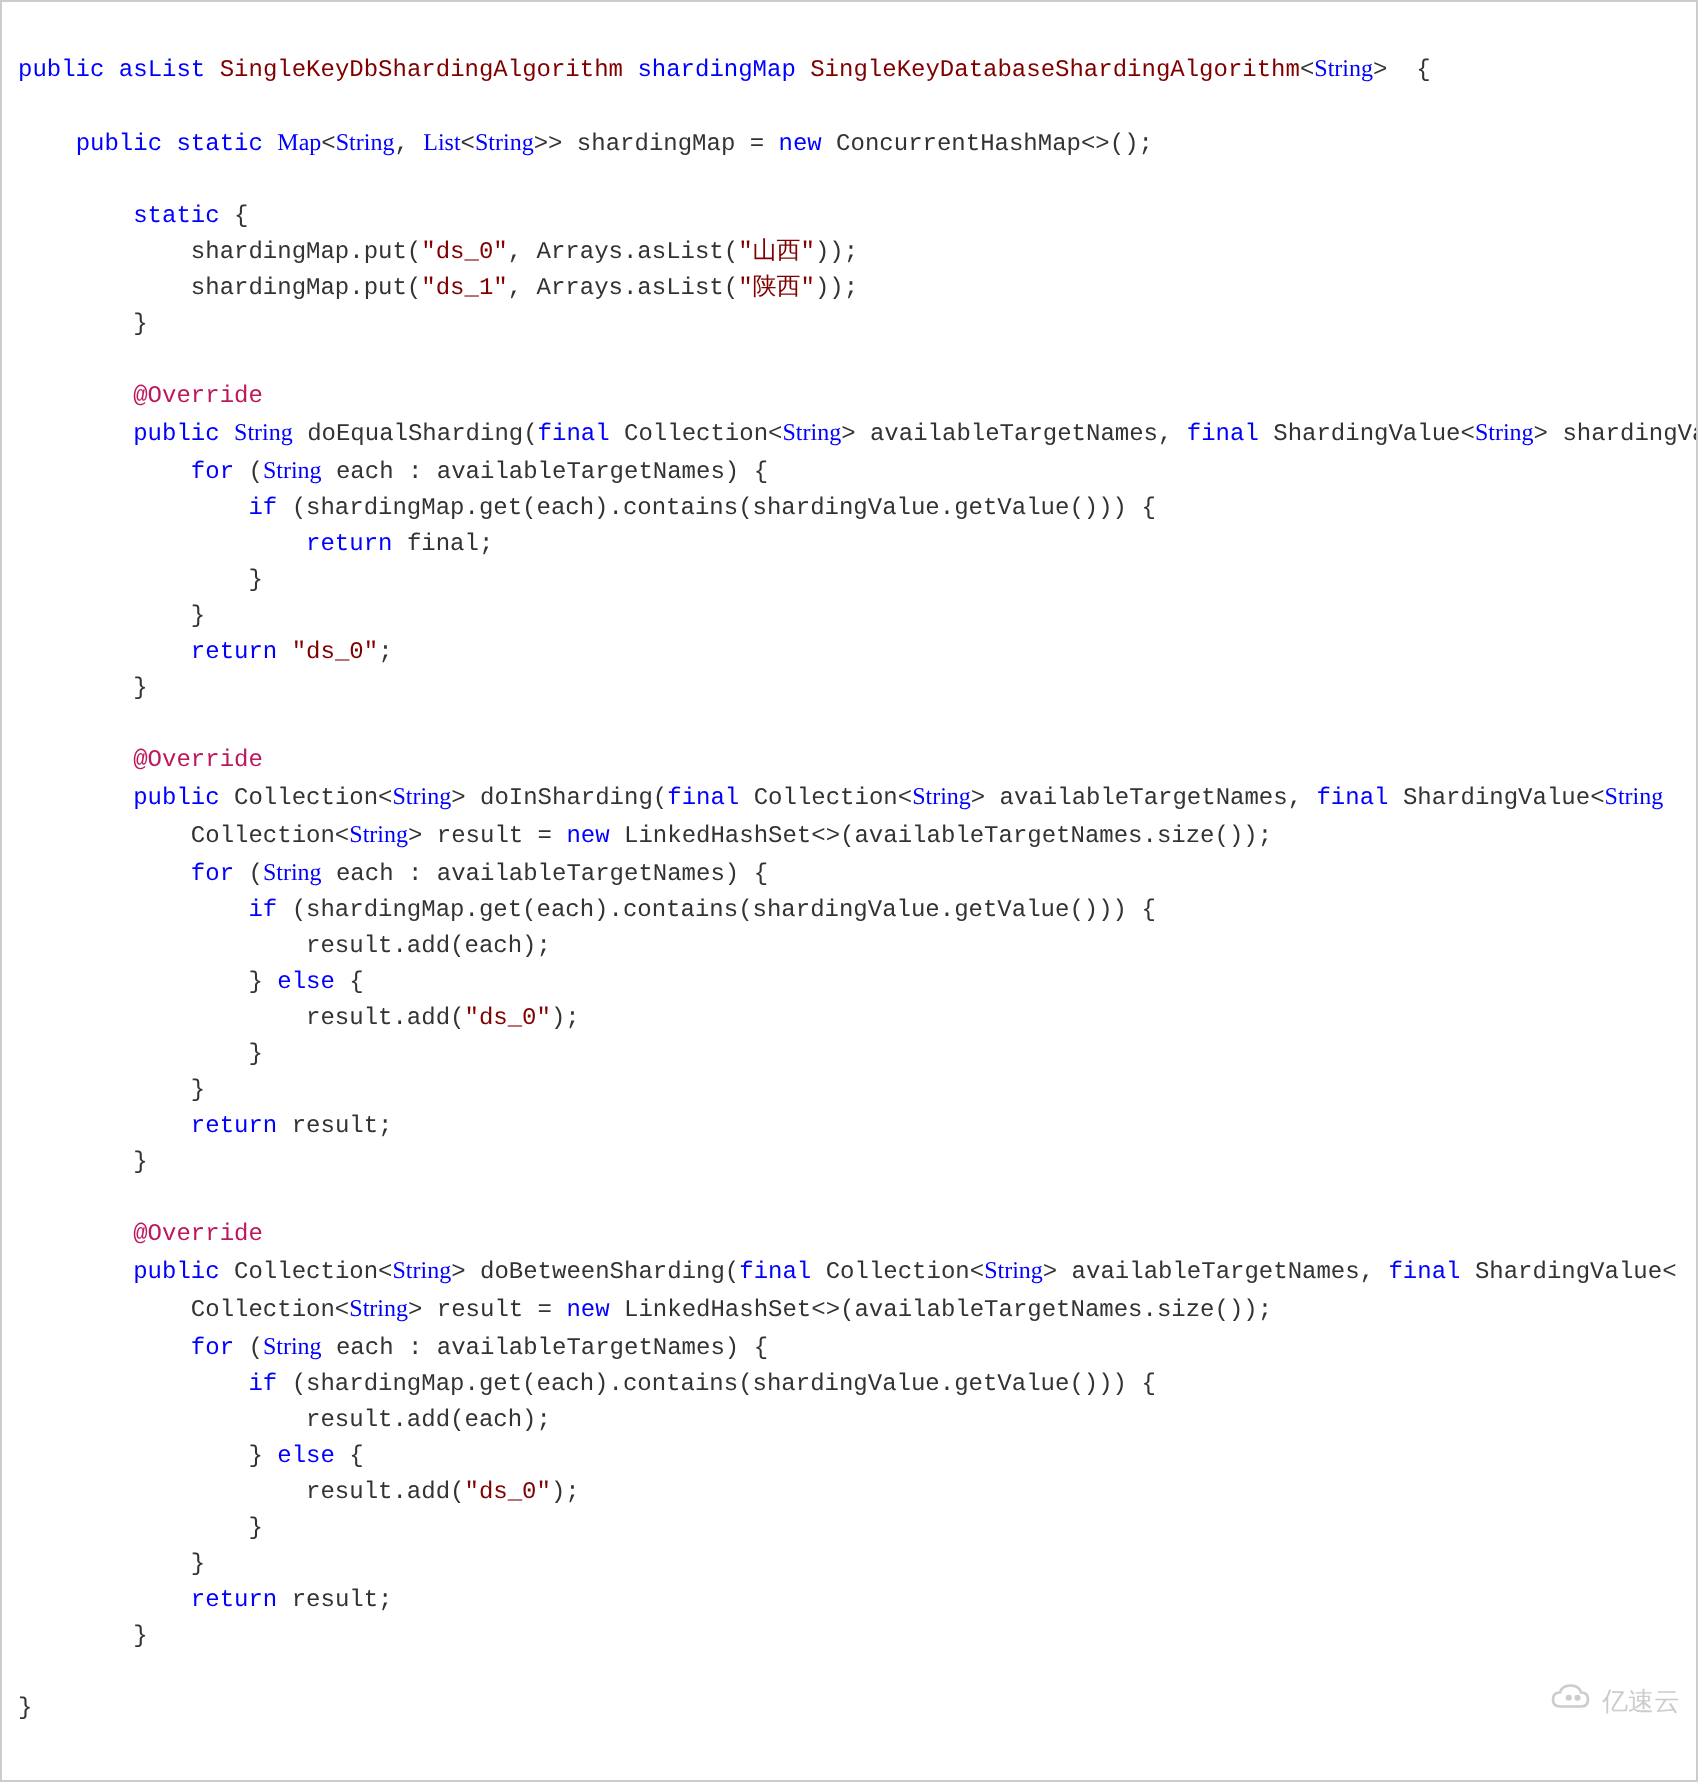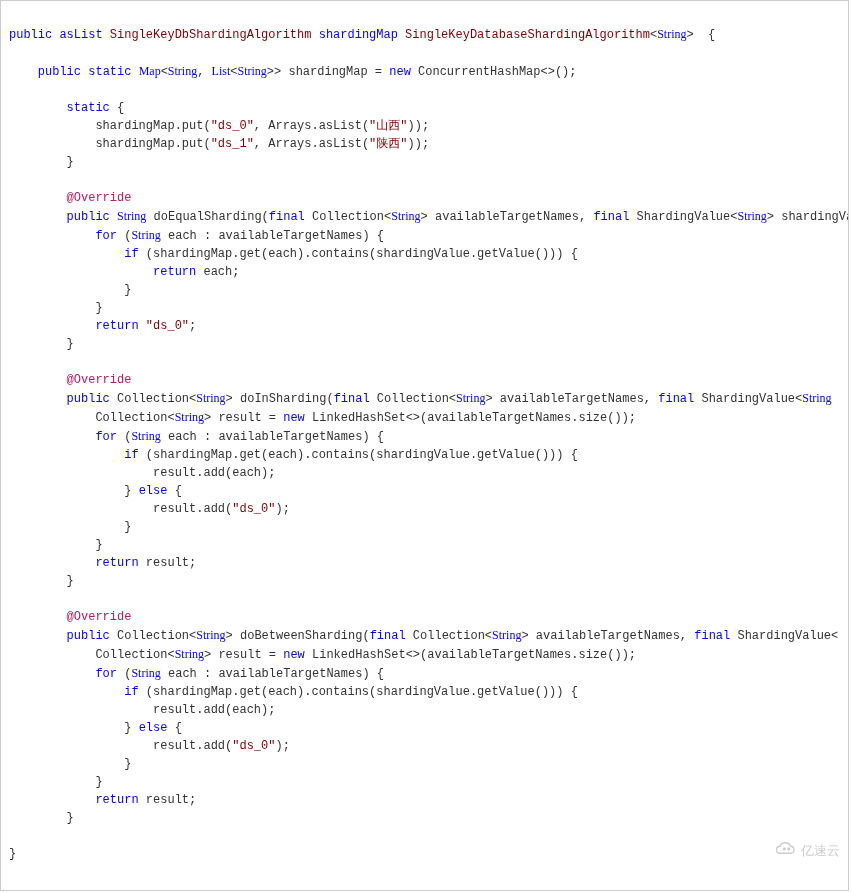--- a/index.html
+++ b/index.html
@@ -52,21 +52,21 @@
 
 <span>        <span class="kw">static</span><span> {</span></span>
 <span><span>            shardingMap.put(</span><span class="str">"ds_0"</span><span>, Arrays.asList(</span><span class="str">"山西"</span><span>));</span></span>
 <span><span>            shardingMap.put(</span><span class="str">"ds_1"</span><span>, Arrays.asList(</span><span class="str">"陕西"</span><span>));</span></span>
 <span>        }</span>
 
 <span>        <span class="ann">@Override</span></span>
 <span>        <span class="kw">public</span> <span class="typ">String</span><span> doEqualSharding(</span><span class="kw">final</span><span> Collection&lt;</span><span class="typ">String</span><span>&gt; availableTargetNames, </span><span class="kw">final</span><span> ShardingValue&lt;</span><span class="typ">String</span><span>&gt; shardingValue) {</span></span>
 <span>            <span class="kw">for</span> (<span class="typ">String</span><span> each : availableTargetNames) {</span></span>
 <span>                <span class="kw">if</span><span> (shardingMap.get(each).contains(shardingValue.getValue())) {</span></span>
-<span>                    <span class="kw">return</span><span> each;</span></span>
+<span>                    <span class="kw">return</span><span> final;</span></span>
 <span>                }</span>
 <span>            }</span>
 <span>            <span class="kw">return</span> <span class="str">"ds_0"</span><span>;</span></span>
 <span>        }</span>
 
 <span>        <span class="ann">@Override</span></span>
 <span>        <span class="kw">public</span><span> Collection&lt;</span><span class="typ">String</span><span>&gt; doInSharding(</span><span class="kw">final</span><span> Collection&lt;</span><span class="typ">String</span><span>&gt; availableTargetNames, </span><span class="kw">final</span><span> ShardingValue&lt;</span><span class="typ">String</span></span>
 <span><span>            Collection&lt;</span><span class="typ">String</span><span>&gt; result = </span><span class="kw">new</span><span> LinkedHashSet&lt;&gt;(availableTargetNames.size());</span></span>
 <span><span>            </span><span class="kw">for</span><span> (</span><span class="typ">String</span><span> each : availableTargetNames) {</span></span>
 <span><span>                </span><span class="kw">if</span><span> (shardingMap.get(each).contains(shardingValue.getValue())) {</span></span>

